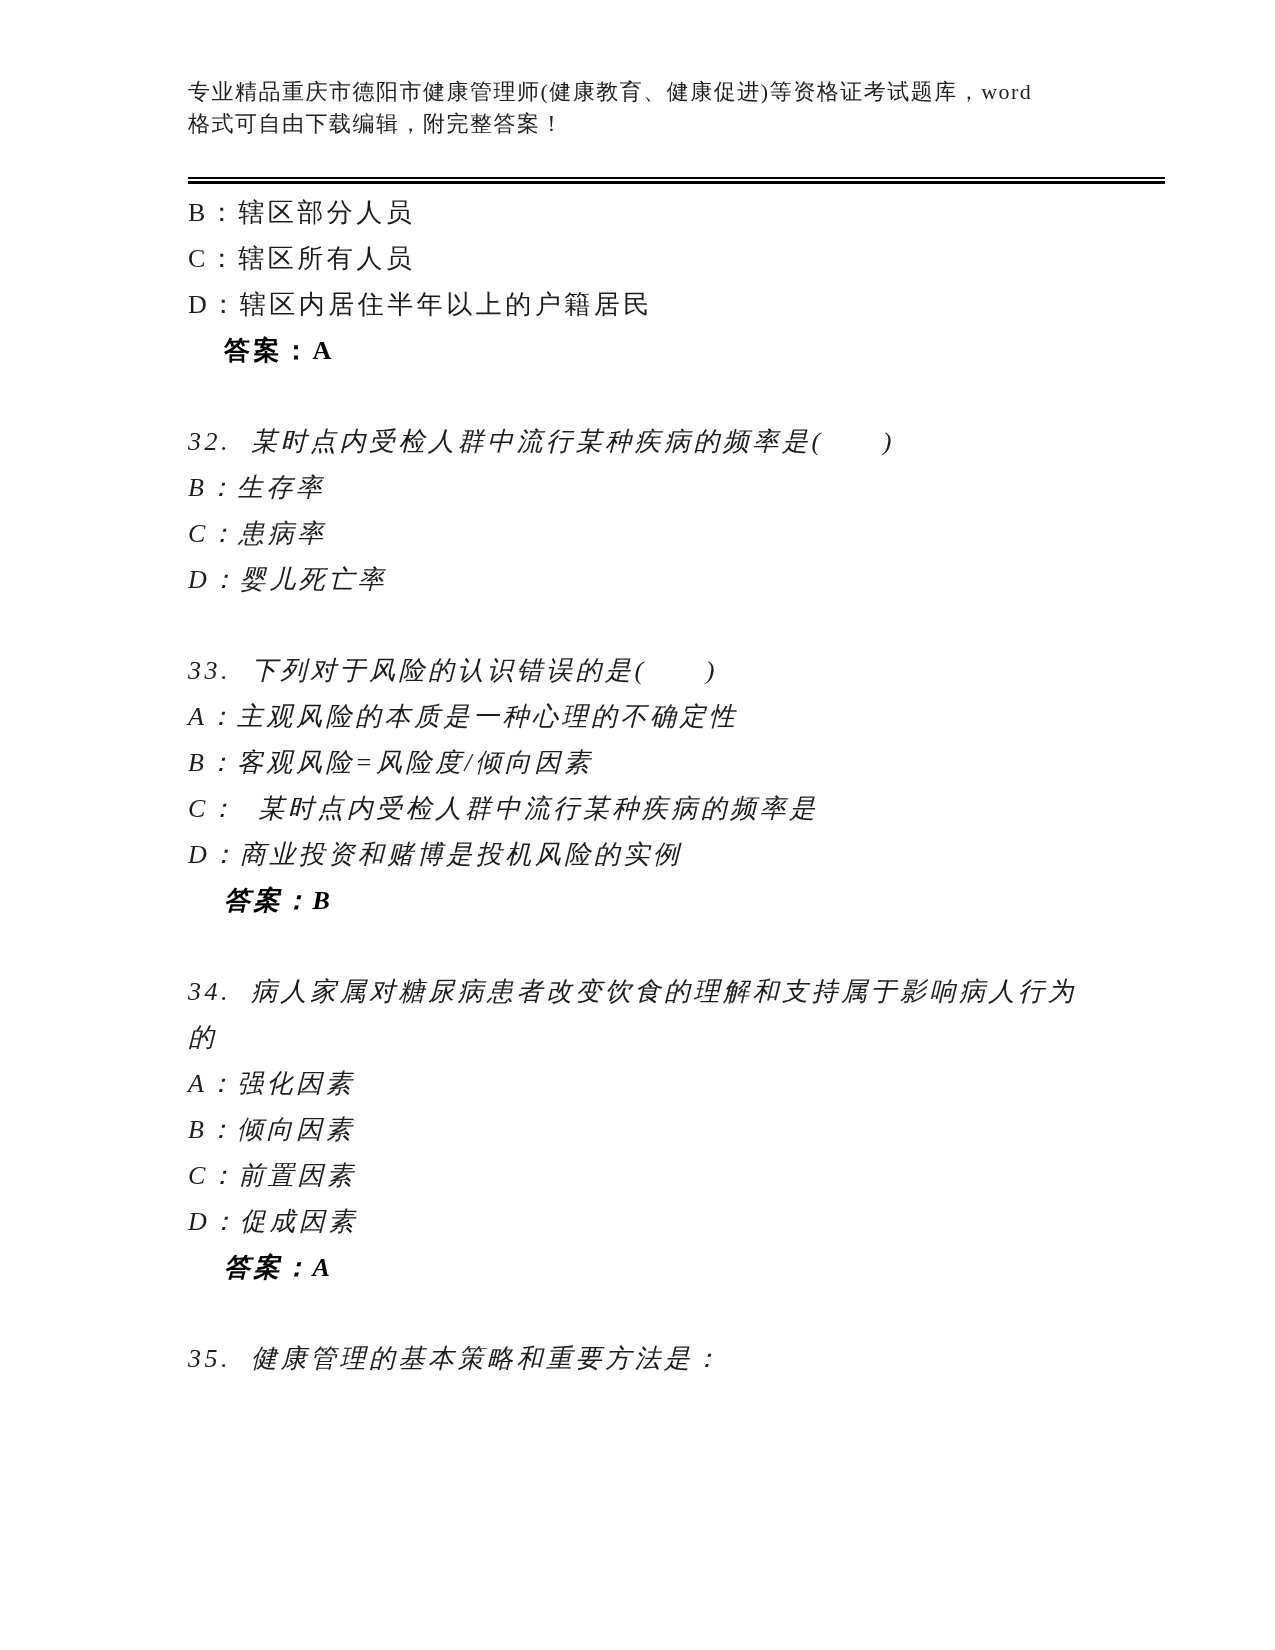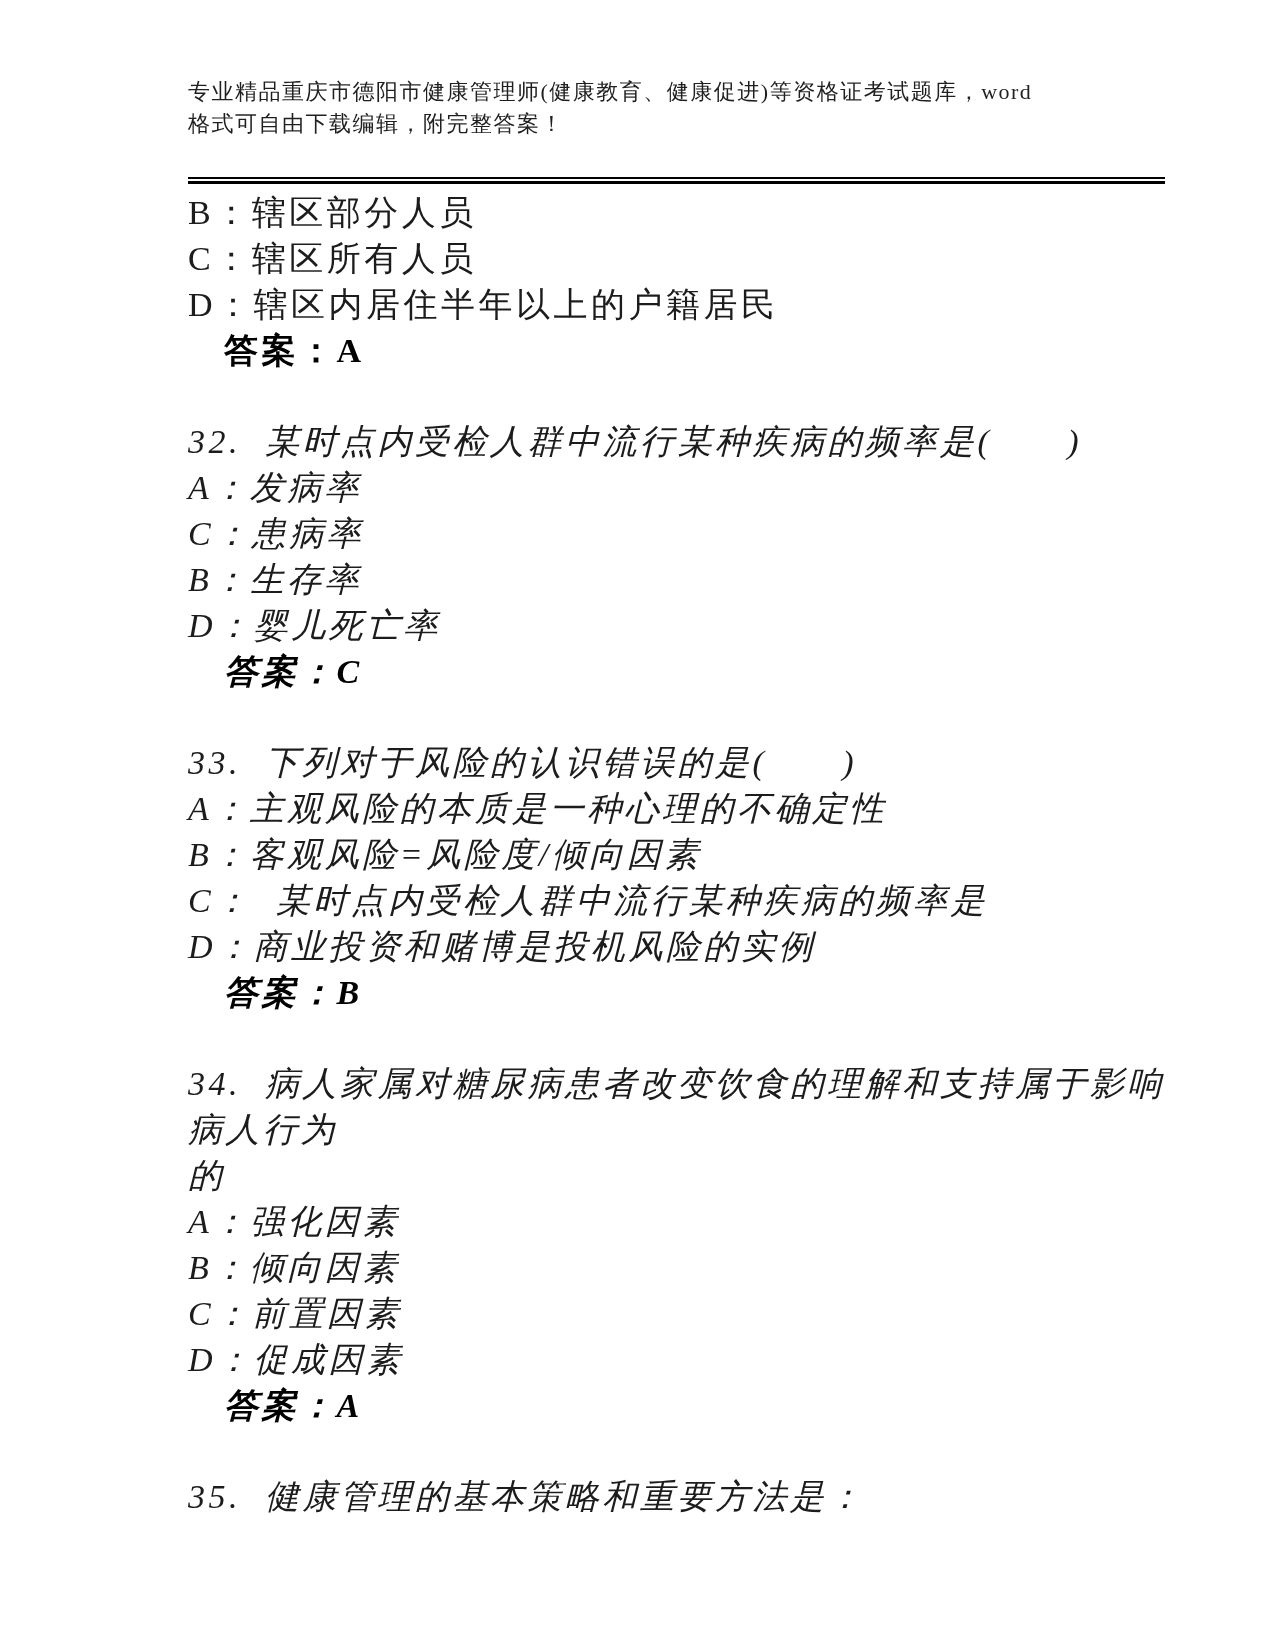--- a/index.html
+++ b/index.html
@@ -34,21 +34,21 @@
     height: 2px;
     border-top: 2px solid #000000;
     border-bottom: 3px solid #000000;
   }
   .body-text {
     margin-top: 6px;
   }
   .block { margin-top: 0; }
   .block + .block { margin-top: 45px; font-style: italic; }
   .line {
-    font-size: 34px;
+    font-size: 26px;
     line-height: 46px;
     letter-spacing: 3.5px;
     white-space: pre-wrap;
     color: #1c1c1c;
   }
   .answer {
     font-weight: bold;
     color: #000000;
     margin-left: 36px;
   }
@@ -70,25 +70,23 @@
 
       <section class="block">
         <div class="line option">B：辖区部分人员</div>
         <div class="line option">C：辖区所有人员</div>
         <div class="line option">D：辖区内居住半年以上的户籍居民</div>
         <div class="line answer">答案：A</div>
       </section>
 
       <section class="block">
         <div class="line stem">32.  某时点内受检人群中流行某种疾病的频率是(　　)</div>
-        <div class="line option">A：发病率</div>
+        <div class="line option">B：生存率</div>
         <div class="line option">C：患病率</div>
-        <div class="line option">B：生存率</div>
         <div class="line option">D：婴儿死亡率</div>
-        <div class="line answer">答案：C</div>
       </section>
 
       <section class="block">
         <div class="line stem">33.  下列对于风险的认识错误的是(　　)</div>
         <div class="line option">A：主观风险的本质是一种心理的不确定性</div>
         <div class="line option">B：客观风险=风险度/倾向因素</div>
         <div class="line option">C：  某时点内受检人群中流行某种疾病的频率是</div>
         <div class="line option">D：商业投资和赌博是投机风险的实例</div>
         <div class="line answer">答案：B</div>
       </section>

